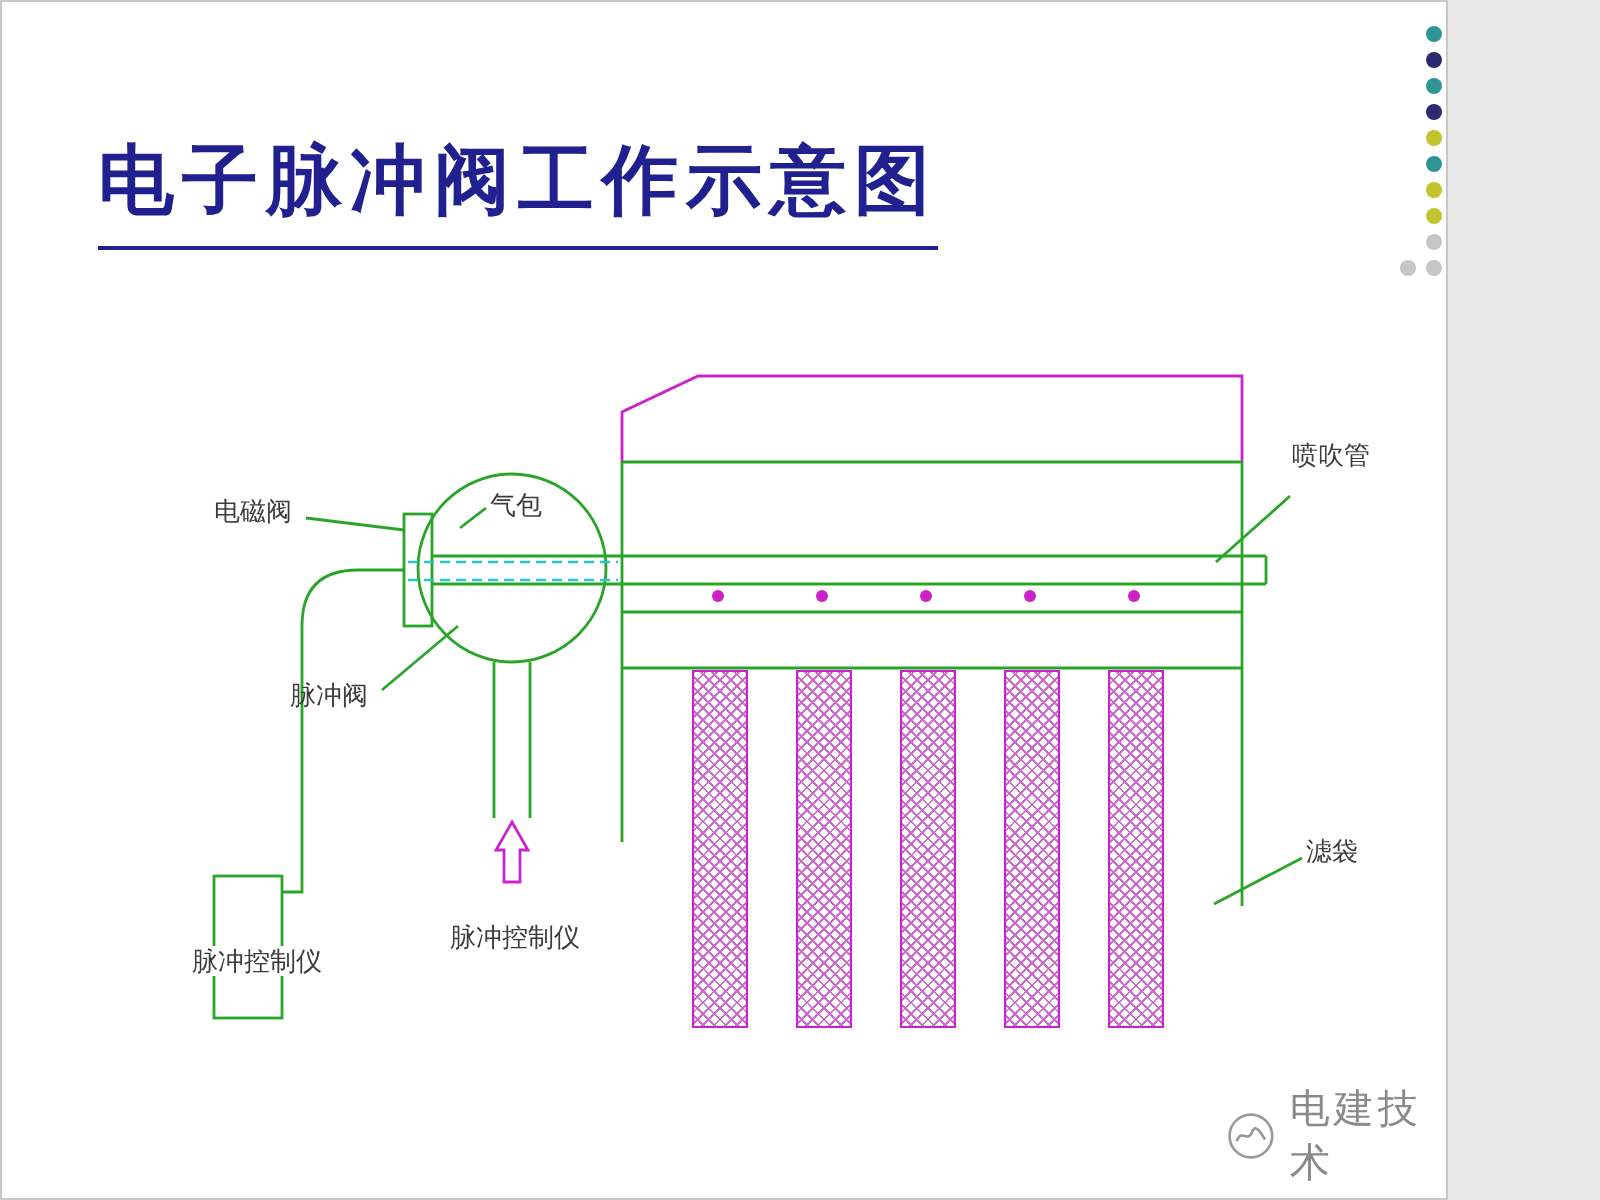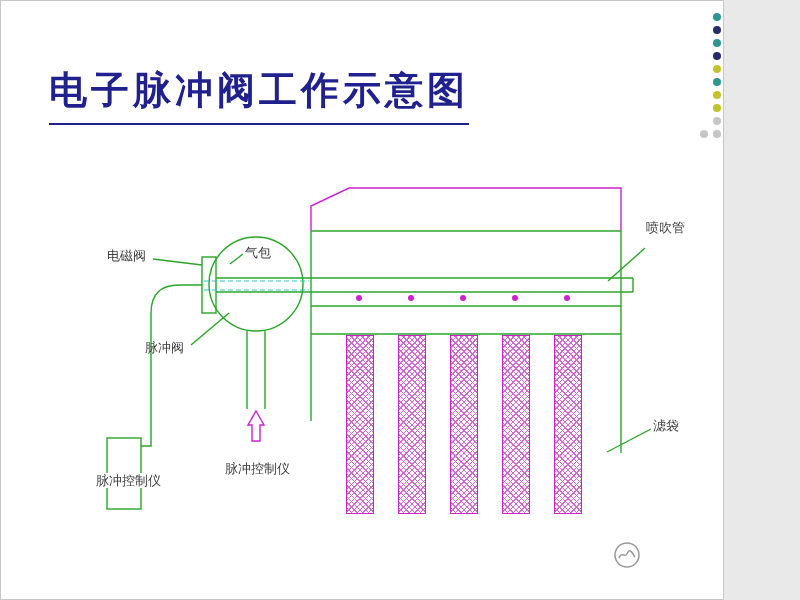--- a/index.html
+++ b/index.html
@@ -166,15 +166,16 @@
   <div class="label" style="left:645px;top:220px">喷吹管</div>
   <div class="label" style="left:652px;top:418px">滤袋</div>
   <div class="label boxed" style="left:93px;top:472px">脉冲控制仪</div>
   <div class="label" style="left:224px;top:461px">脉冲控制仪</div>
 
   <div id="watermark">
     <svg width="28" height="28" viewBox="0 0 28 28">
       <circle cx="14" cy="14" r="12" fill="none" stroke="#9a9a9a" stroke-width="1.5"></circle>
       <path d="M6,17 C9,9 12,19 15,11 C17,7 20,13 22,16" fill="none" stroke="#9a9a9a" stroke-width="1.5"></path>
     </svg>
+    <span class="wm-text">电建技术</span>
   </div>
 
 </div>
 
 </body></html>

